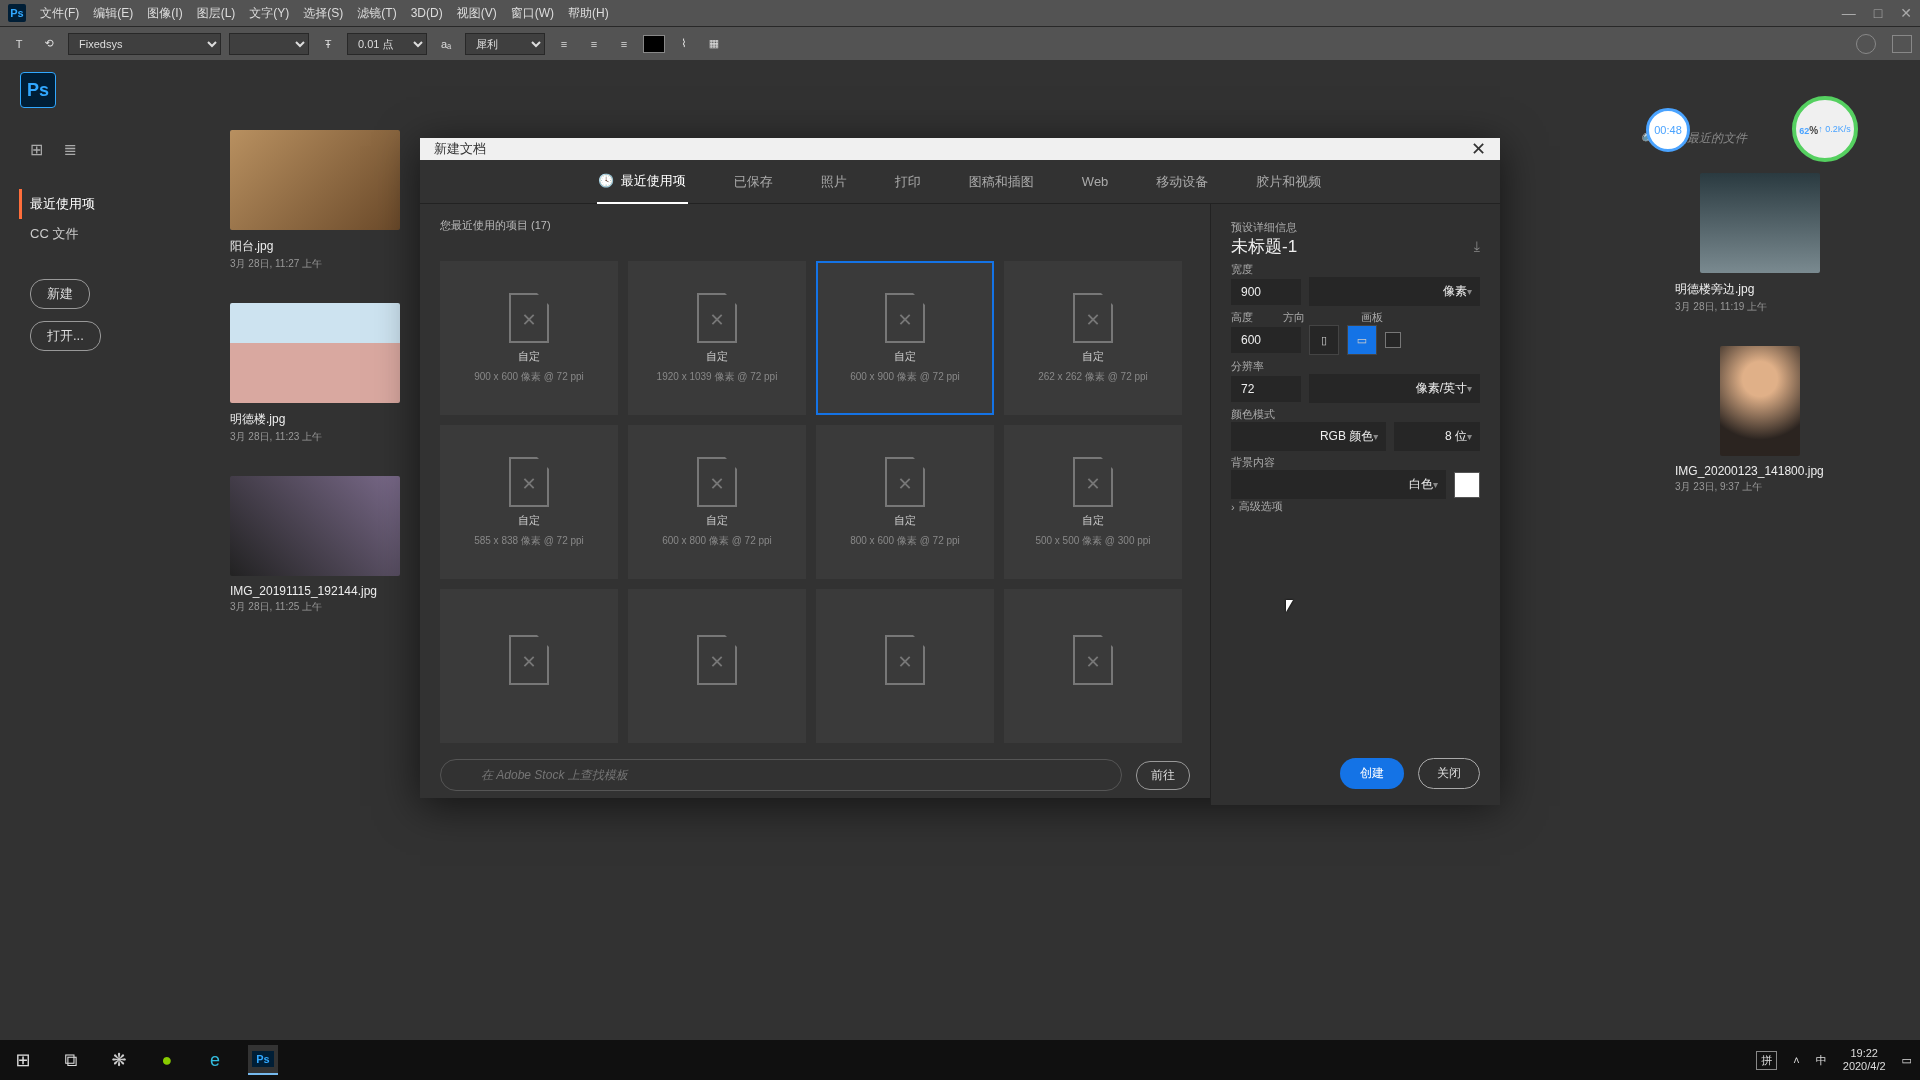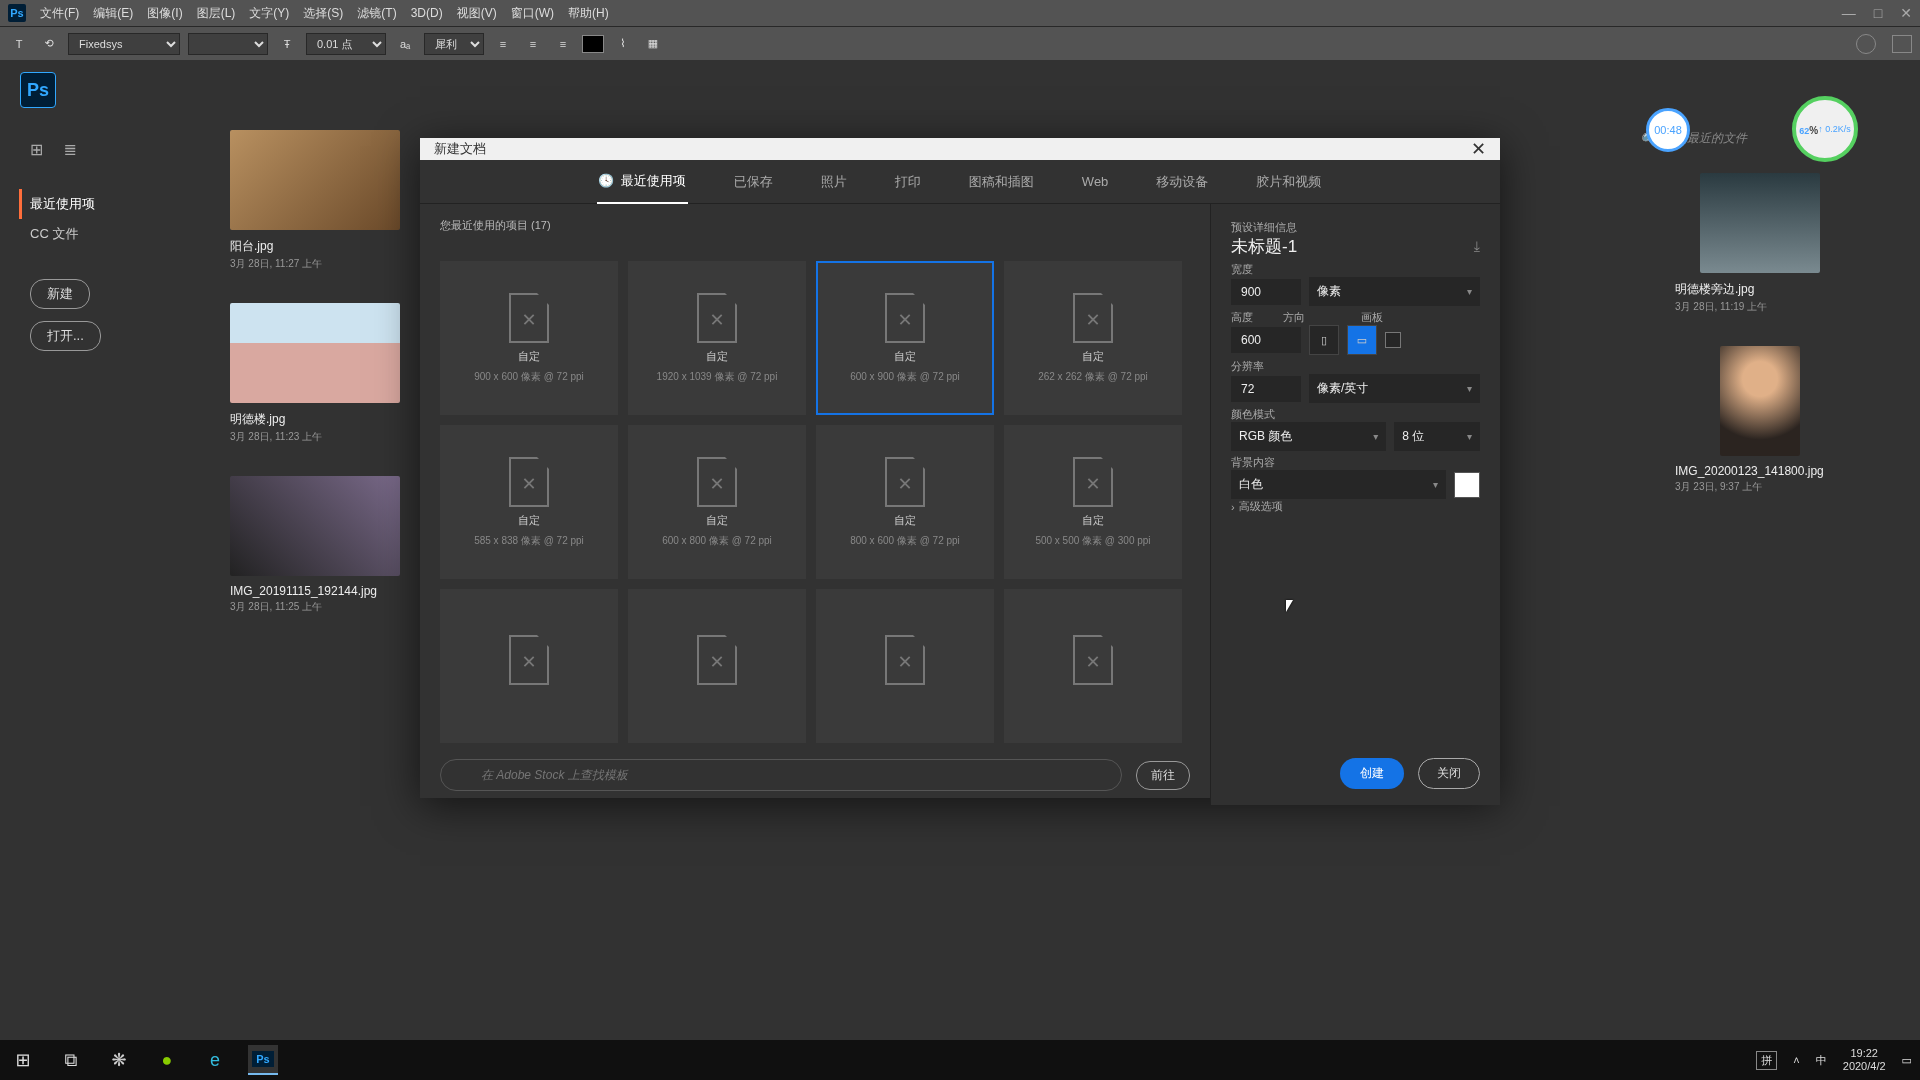--- a/index.html
+++ b/index.html
@@ -54,21 +54,21 @@
 .stock-search{flex:1;background:none;border:1px solid #555;border-radius:18px;padding:8px 40px;color:#999;font-style:italic;font-size:12px}
 .stock-go{border:1px solid #999;border-radius:14px;padding:5px 14px;background:none;color:#ddd;font-size:12px}
 
 .details{width:290px;background:#303030;padding:16px 20px;display:flex;flex-direction:column;font-size:11px;border-left:1px solid #222}
 .details h4{font-size:11px;color:#aaa;font-weight:normal}
 .doc-name{font-size:17px;color:#eee;display:flex;align-items:center}
 .doc-name .dl{margin-left:auto;color:#888;font-size:14px}
 .label{color:#aaa;font-size:11px;margin-top:4px}
 .row{display:flex;gap:8px;align-items:center}
 .field{background:#262626;border:none;color:#eee;padding:6px 10px;font-size:12px;width:70px}
-.sel{background:#262626;border:none;color:#eee;padding:6px 8px;font-size:12px;flex:1;display:flex;align-items:center;justify-content:space-between}
+.sel{background:#262626;border:none;color:#eee;padding:6px 8px;font-size:12px;flex:1;display:flex;align-items:center;justify-content:flex-end}
 .chev{color:#888;font-size:10px}
 .orient-btn{width:30px;height:30px;background:#262626;display:flex;align-items:center;justify-content:center;border:1px solid #444}
 .orient-btn.on{background:#1473e6}
 .chk{width:16px;height:16px;border:1px solid #777;background:#262626}
 .bg-swatch{width:26px;height:26px;background:#fff;border:1px solid #555}
 .adv{color:#aaa;display:flex;align-items:center;gap:4px}
 .dlg-buttons{margin-top:auto;display:flex;gap:14px;justify-content:flex-end}
 .btn-primary{background:#1473e6;color:#fff;border:none;border-radius:16px;padding:6px 20px;font-size:12px}
 .btn-sec{background:none;border:1px solid #aaa;color:#ddd;border-radius:16px;padding:6px 18px;font-size:12px}
 
@@ -105,26 +105,26 @@
   <div class="win-controls">
     <span>—</span>
     <span>□</span>
     <span>✕</span>
   </div>
 </div>
 
 <div class="toolbar">
   <div class="tb-btn">T</div>
   <div class="tb-btn">⟲</div>
-  <select style="width:112px"><option>Fixedsys</option></select>
+  <select style="width:153px"><option>Fixedsys</option></select>
   <select style="width:80px"><option></option></select>
   <div class="tb-btn">Ŧ</div>
   <select style="width:80px"><option>0.01 点</option></select>
   <div class="tb-btn">aₐ</div>
-  <select style="width:60px"><option>犀利</option></select>
+  <select style="width:80px"><option>犀利</option></select>
   <div class="tb-btn">≡</div>
   <div class="tb-btn">≡</div>
   <div class="tb-btn">≡</div>
   <div class="swatch"></div>
   <div class="tb-btn">⌇</div>
   <div class="tb-btn">▦</div>
   <div class="search-ico"></div>
   <div class="frame-ico" style="margin-left:8px"></div>
 </div>
 

